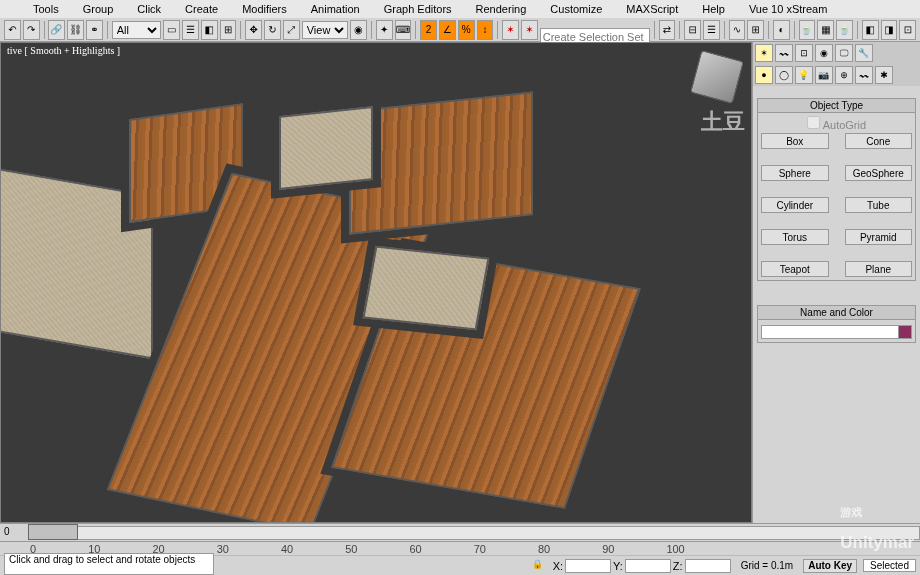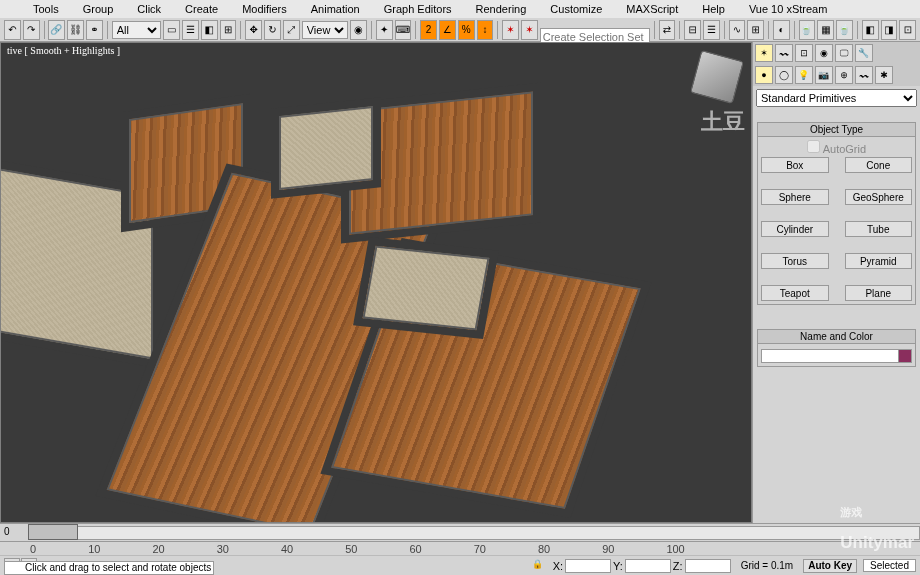--- a/index.html
+++ b/index.html
@@ -40,21 +40,21 @@
 .timeslider .num { position: absolute; left: 4px; top: 2px; font-size: 10px; }
 .statusbar { height: 34px; background: #d4d4d4; border-top: 1px solid #999; display: flex; flex-direction: column; }
 .ruler { height: 14px; background: #d4d4d4; display: flex; font-size: 9px; color: #444; align-items: center; padding-left: 30px; gap: 52px; border-bottom: 1px solid #bbb; }
 .statusrow { flex: 1; display: flex; align-items: center; gap: 6px; padding: 0 4px; }
 .statusrow .navbtns { display: flex; gap: 1px; }
 .statusrow .navbtns .btn { width: 16px; height: 16px; background: #e0e0e0; border: 1px solid #999; font-size: 8px; display: flex; align-items: center; justify-content: center; }
 .statusrow .sel { font-size: 10px; padding: 0 4px; }
 .statusrow .coord { display: flex; align-items: center; gap: 2px; font-size: 10px; }
 .statusrow .coord input { width: 46px; height: 14px; font-size: 10px; border: 1px solid #999; }
 .statusrow .keybtn { height: 14px; padding: 0 4px; font-size: 10px; background: #e0e0e0; border: 1px solid #999; font-weight: bold; }
-.prompt { position: absolute; bottom: 0; left: 4px; font-size: 10px; background: #fff; border: 1px solid #999; padding: 0 20px; height: 14px; width: 210px; white-space: nowrap; overflow: hidden; }
+.prompt { position: absolute; bottom: 0; left: 4px; font-size: 10px; background: #fff; border: 1px solid #999; padding: 0 4px; height: 22px; width: 210px; white-space: nowrap; overflow: hidden; }
 .watermark { position: absolute; right: 6px; bottom: 20px; color: rgba(255,255,255,0.7); font-size: 28px; font-weight: bold; pointer-events: none; }
 .watermark2 { position: absolute; right: 6px; top: 64px; color: rgba(255,255,255,0.6); font-size: 22px; font-weight: bold; pointer-events: none; }
 </style>
 </head>
 <body>
 
 <div class="menubar">
   <span>Tools</span>
   <span>Group</span>
   <span>Click</span>
@@ -146,23 +146,20 @@
       <div class="tb">🔧</div>
     </div>
     <div class="side-tabs">
       <div class="tb active">●</div>
       <div class="tb">◯</div>
       <div class="tb">💡</div>
       <div class="tb">📷</div>
       <div class="tb">⊕</div>
       <div class="tb">〰</div>
       <div class="tb">✱</div>
-    </div>
-    <div class="side-sub">
-      <select><option>Standard Primitives</option></select>
     </div>
     <div class="rollout">
       <div class="rollout-hdr">Object Type</div>
       <div class="rollout-body">
         <label><input type="checkbox" disabled="" style=""> <span>AutoGrid</span></label>
         <div class="btngrid">
           <button>Box</button>
           <button>Cone</button>
           <button>Sphere</button>
           <button>GeoSphere</button>

